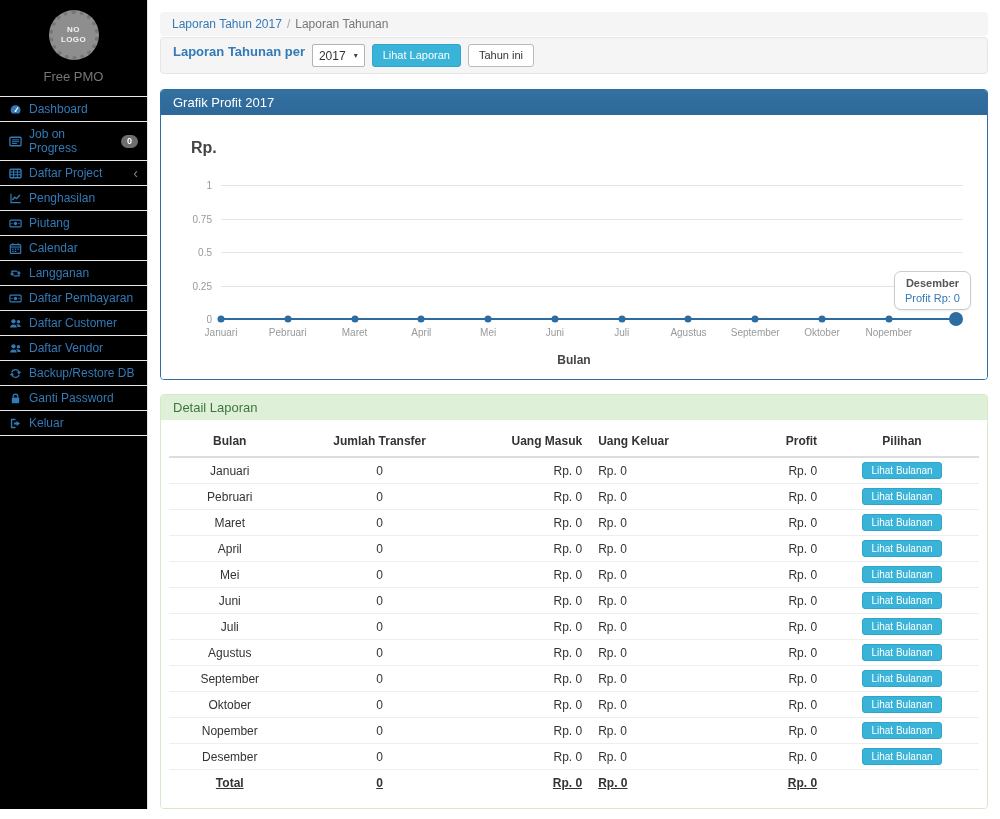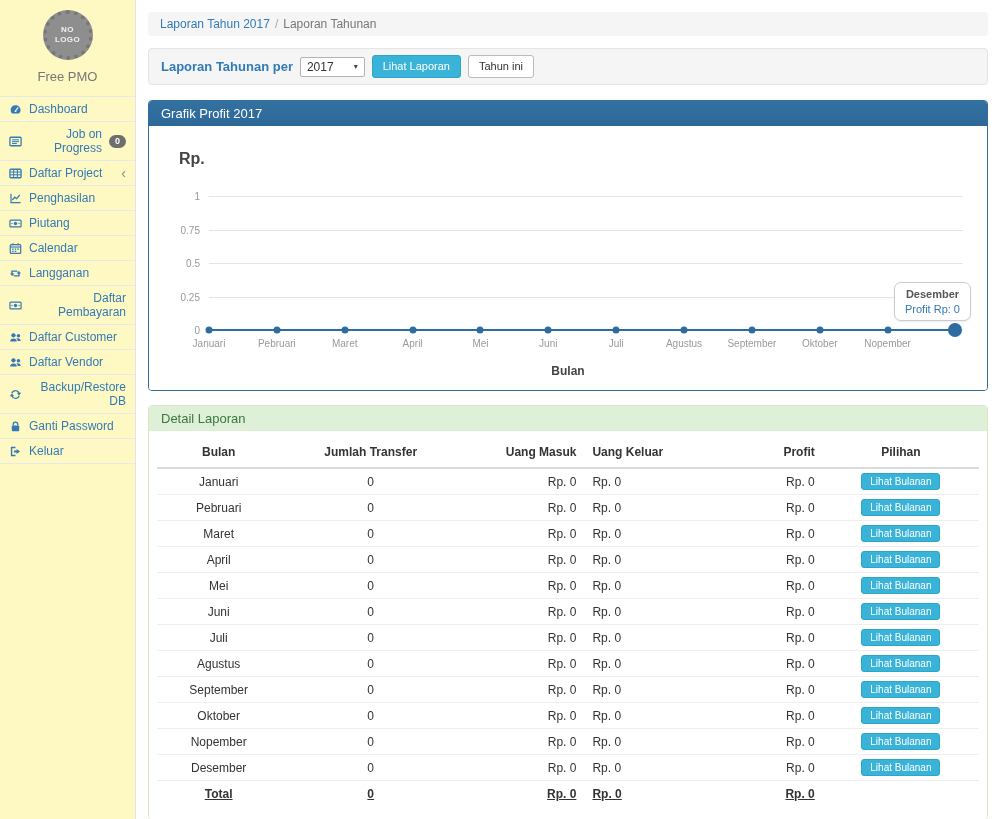--- a/index.html
+++ b/index.html
@@ -6,44 +6,44 @@
     --accent:#337ab7; --panel-blue:#2f6da4; --cyan:#39b3d7; --cyan-border:#2da6ca;
     --green-text:#3c763d; --green-bg:#dff0d8; --green-border:#d6e9c6;
     --strip-bg:#f5f5f5; --line:#2c6ca0;
   }
   *{box-sizing:border-box;}
   html,body{margin:0;padding:0;}
   body{width:1000px;min-height:819px;background:#fff;font-family:"Liberation Sans",sans-serif;color:#333;}
   a{text-decoration:none;}
   .page{display:flex;align-items:stretch;}
   
-  .sidebar{width:136px;flex-shrink:0;border-right:1px solid #e3e3e3;background:#fef9c3;}
+  .sidebar{width:148px;flex-shrink:0;border-right:1px solid #e3e3e3;background:#000000;}
   .logo-wrap{padding-top:10px;text-align:center;}
   .logo-circle{width:50px;height:50px;border-radius:50%;background:#8e8e8e;border:4px dotted #777;
     display:inline-flex;align-items:center;justify-content:center;color:#f2f2f2;font-size:8px;
     font-weight:bold;text-align:center;line-height:1.25;letter-spacing:.4px;}
   .app-name{text-align:center;color:#777;font-size:13px;margin:9px 0 12px;}
   .menu{border-top:1px solid #e8e8e8;}
   .menu-item{display:flex;align-items:center;gap:7px;padding:5px 9px;border-bottom:1px solid #e8e8e8;
-    color:var(--accent);font-size:12px;cursor:pointer;text-align:right;}
+    color:var(--accent);font-size:12px;cursor:pointer;}
   .menu-item .mi{width:13px;height:13px;flex-shrink:0;display:inline-flex;}
   .menu-item svg{width:13px;height:13px;}
   .badge{margin-left:auto;background:#6e6e6e;color:#fff;border-radius:9px;font-size:9px;
     padding:2px 6px;font-weight:bold;line-height:1;}
   .chev{margin-left:auto;color:#888;font-size:14px;line-height:10px;}
   
   .main{flex:1;padding:0 12px;min-width:0;}
   .breadcrumb{margin-top:12px;background:var(--strip-bg);border-radius:4px;padding:5px 12px;
     font-size:12px;color:#777;}
   .breadcrumb a{color:var(--accent);}
   .breadcrumb .sep{margin:0 5px;color:#aaa;}
-  .filterbar{margin-top:12px;background:var(--strip-bg);border:1px solid #e5e5e5;border-radius:4px;
-    padding:6px 12px;display:flex;align-items:center;gap:7px;font-size:13px;}
+  .filterbar{margin-top:1px;background:var(--strip-bg);border:1px solid #e5e5e5;border-radius:4px;
+    padding:6px 12px;display:flex;gap:7px;font-size:13px;}
   .filter-label{font-weight:bold;color:var(--accent);}
-  .select-box{display:inline-flex;align-items:center;gap:20px;background:#fff;border:1px solid #b3b3b3;
+  .select-box{display:inline-flex;align-items:center;gap:8px;background:#fff;border:1px solid #b3b3b3;
     border-radius:2px;padding:2px 6px;font-size:12px;color:#333;cursor:pointer;min-width:50px;}
   .select-box .caret{font-size:8px;color:#444;}
   .btn{font-size:11px;border-radius:3px;padding:4px 10px;cursor:pointer;line-height:1.2;display:inline-block;}
   .btn-cyan{background:var(--cyan);border:1px solid var(--cyan-border);color:#fff;}
   .btn-default{background:#fff;border:1px solid #bbb;color:#333;}
   
   .chart-panel{margin-top:15px;border:1px solid var(--panel-blue);border-radius:4px;overflow:hidden;}
   .chart-header{background:linear-gradient(#33719f,#2d6899);color:#fff;font-size:13px;padding:5px 12px;}
   .chart-body{background:#fff;padding:10px 14px 10px;}
   .rp-label{font-weight:bold;font-size:16px;color:#444;margin:14px 0 0 16px;}

